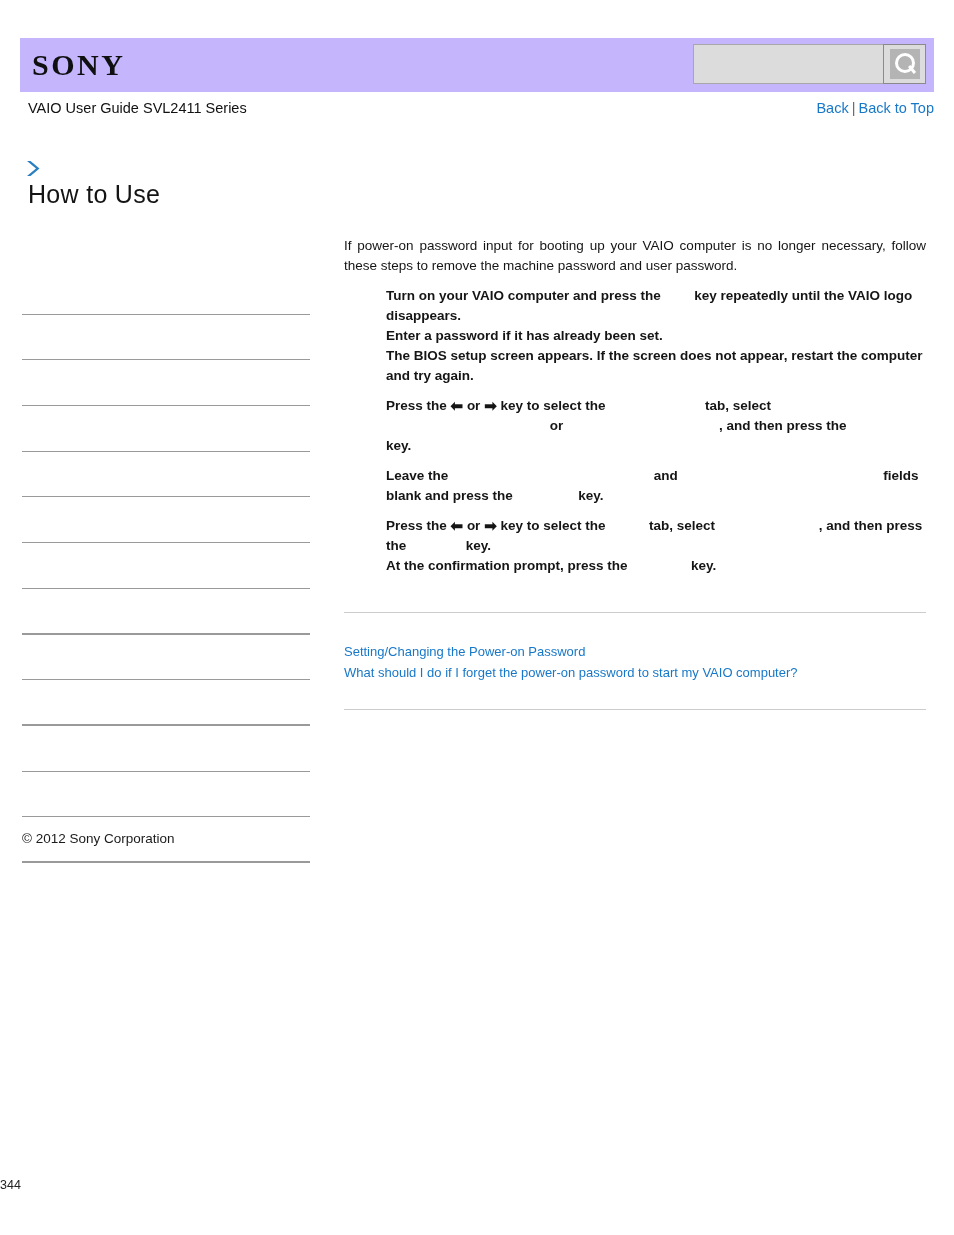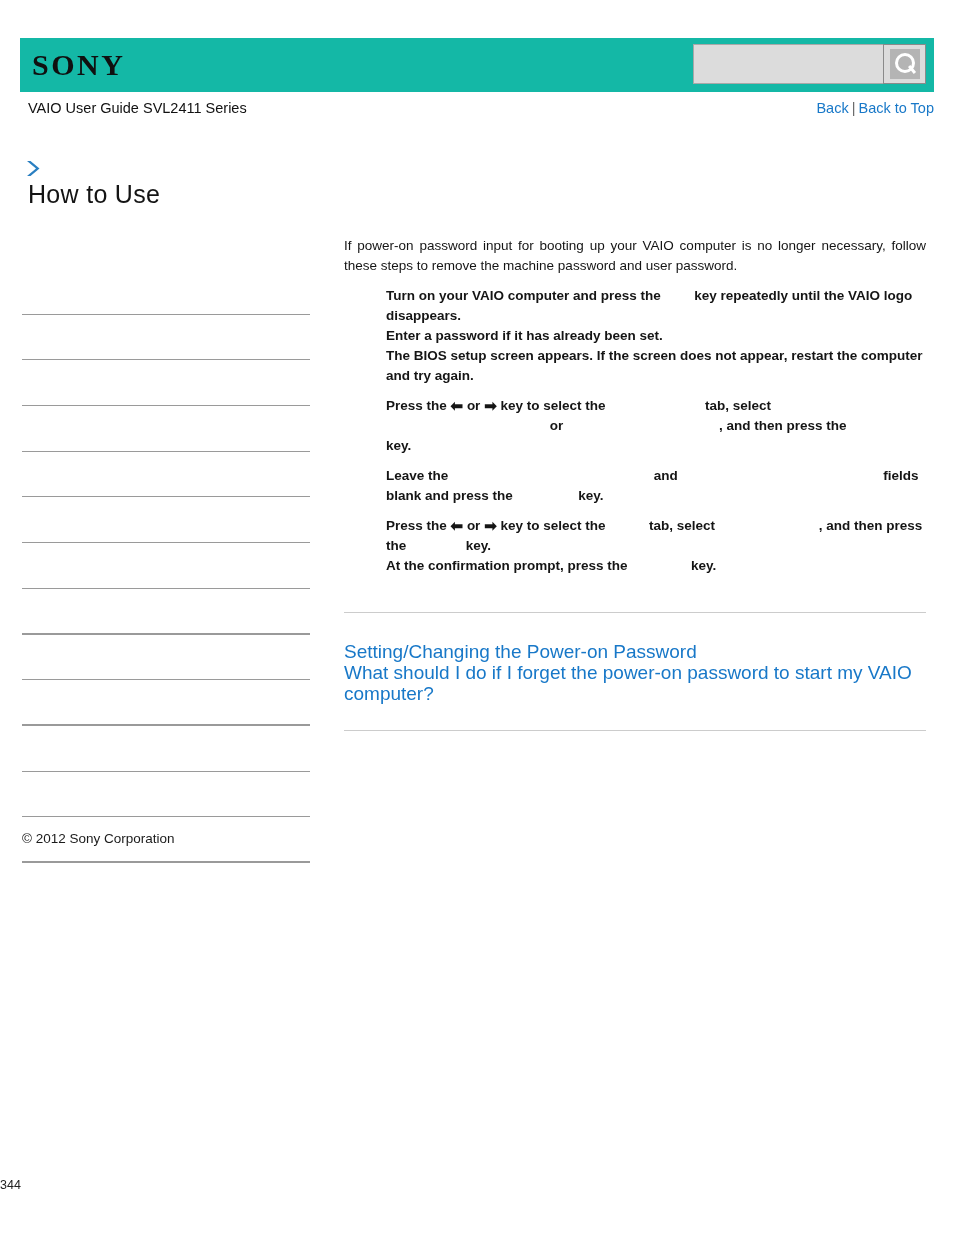--- a/index.html
+++ b/index.html
@@ -18,21 +18,21 @@
     -webkit-font-smoothing: antialiased;
   }
 
   
   .header-bar {
     position: absolute;
     left: 20px;
     top: 38px;
     width: 914px;
     height: 54px;
-    background: #14b8a6;
+    background: #c4b5fd;
     display: flex;
     align-items: center;
   }
   .sony-logo {
     margin-left: 12px;
     font-family: "Liberation Serif", serif;
     font-weight: bold;
     font-size: 30px;
     letter-spacing: 2.5px;
     color: #101010;
@@ -212,21 +212,21 @@
     margin: 0;
   }
   .divider-top { margin-top: 36px; }
   .related-links {
     padding: 28px 0 26px 0;
   }
   .related-links a {
     display: block;
     color: #1878c8;
     text-decoration: none;
-    font-size: 19px;
+    font-size: 13px;
     line-height: 21px;
   }
 
   
   .page-number {
     position: absolute;
     left: 0;
     top: 1178px;
     width: 954px;
     font-size: 12.5px;

